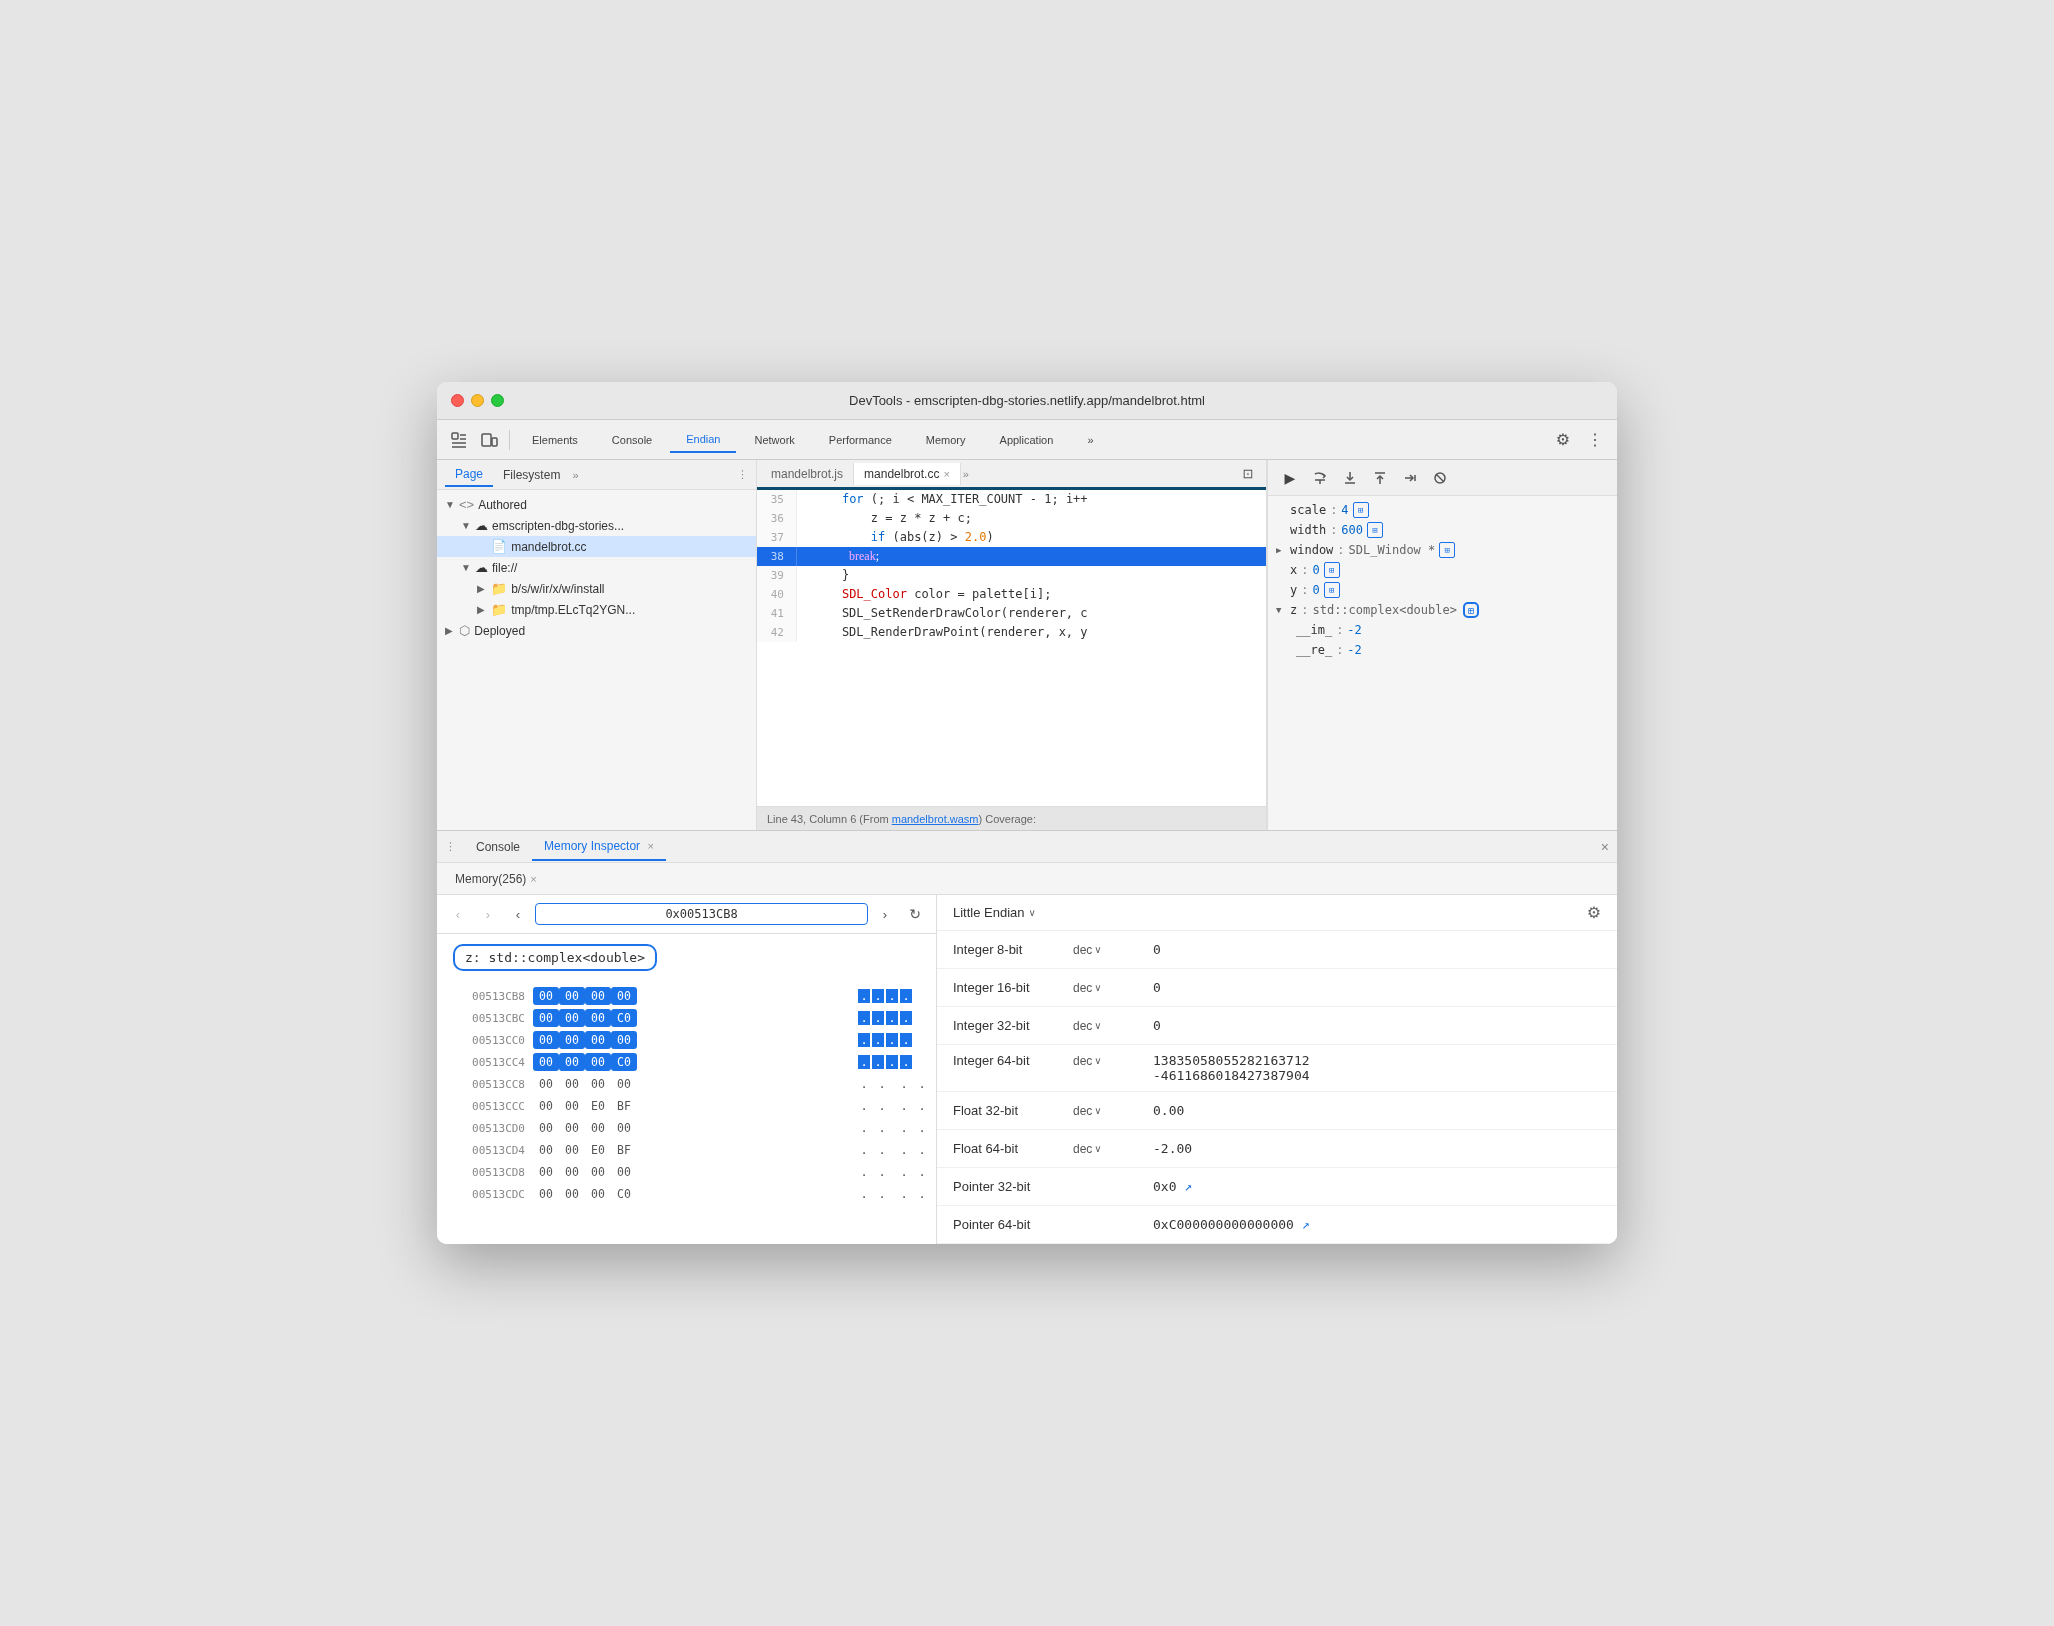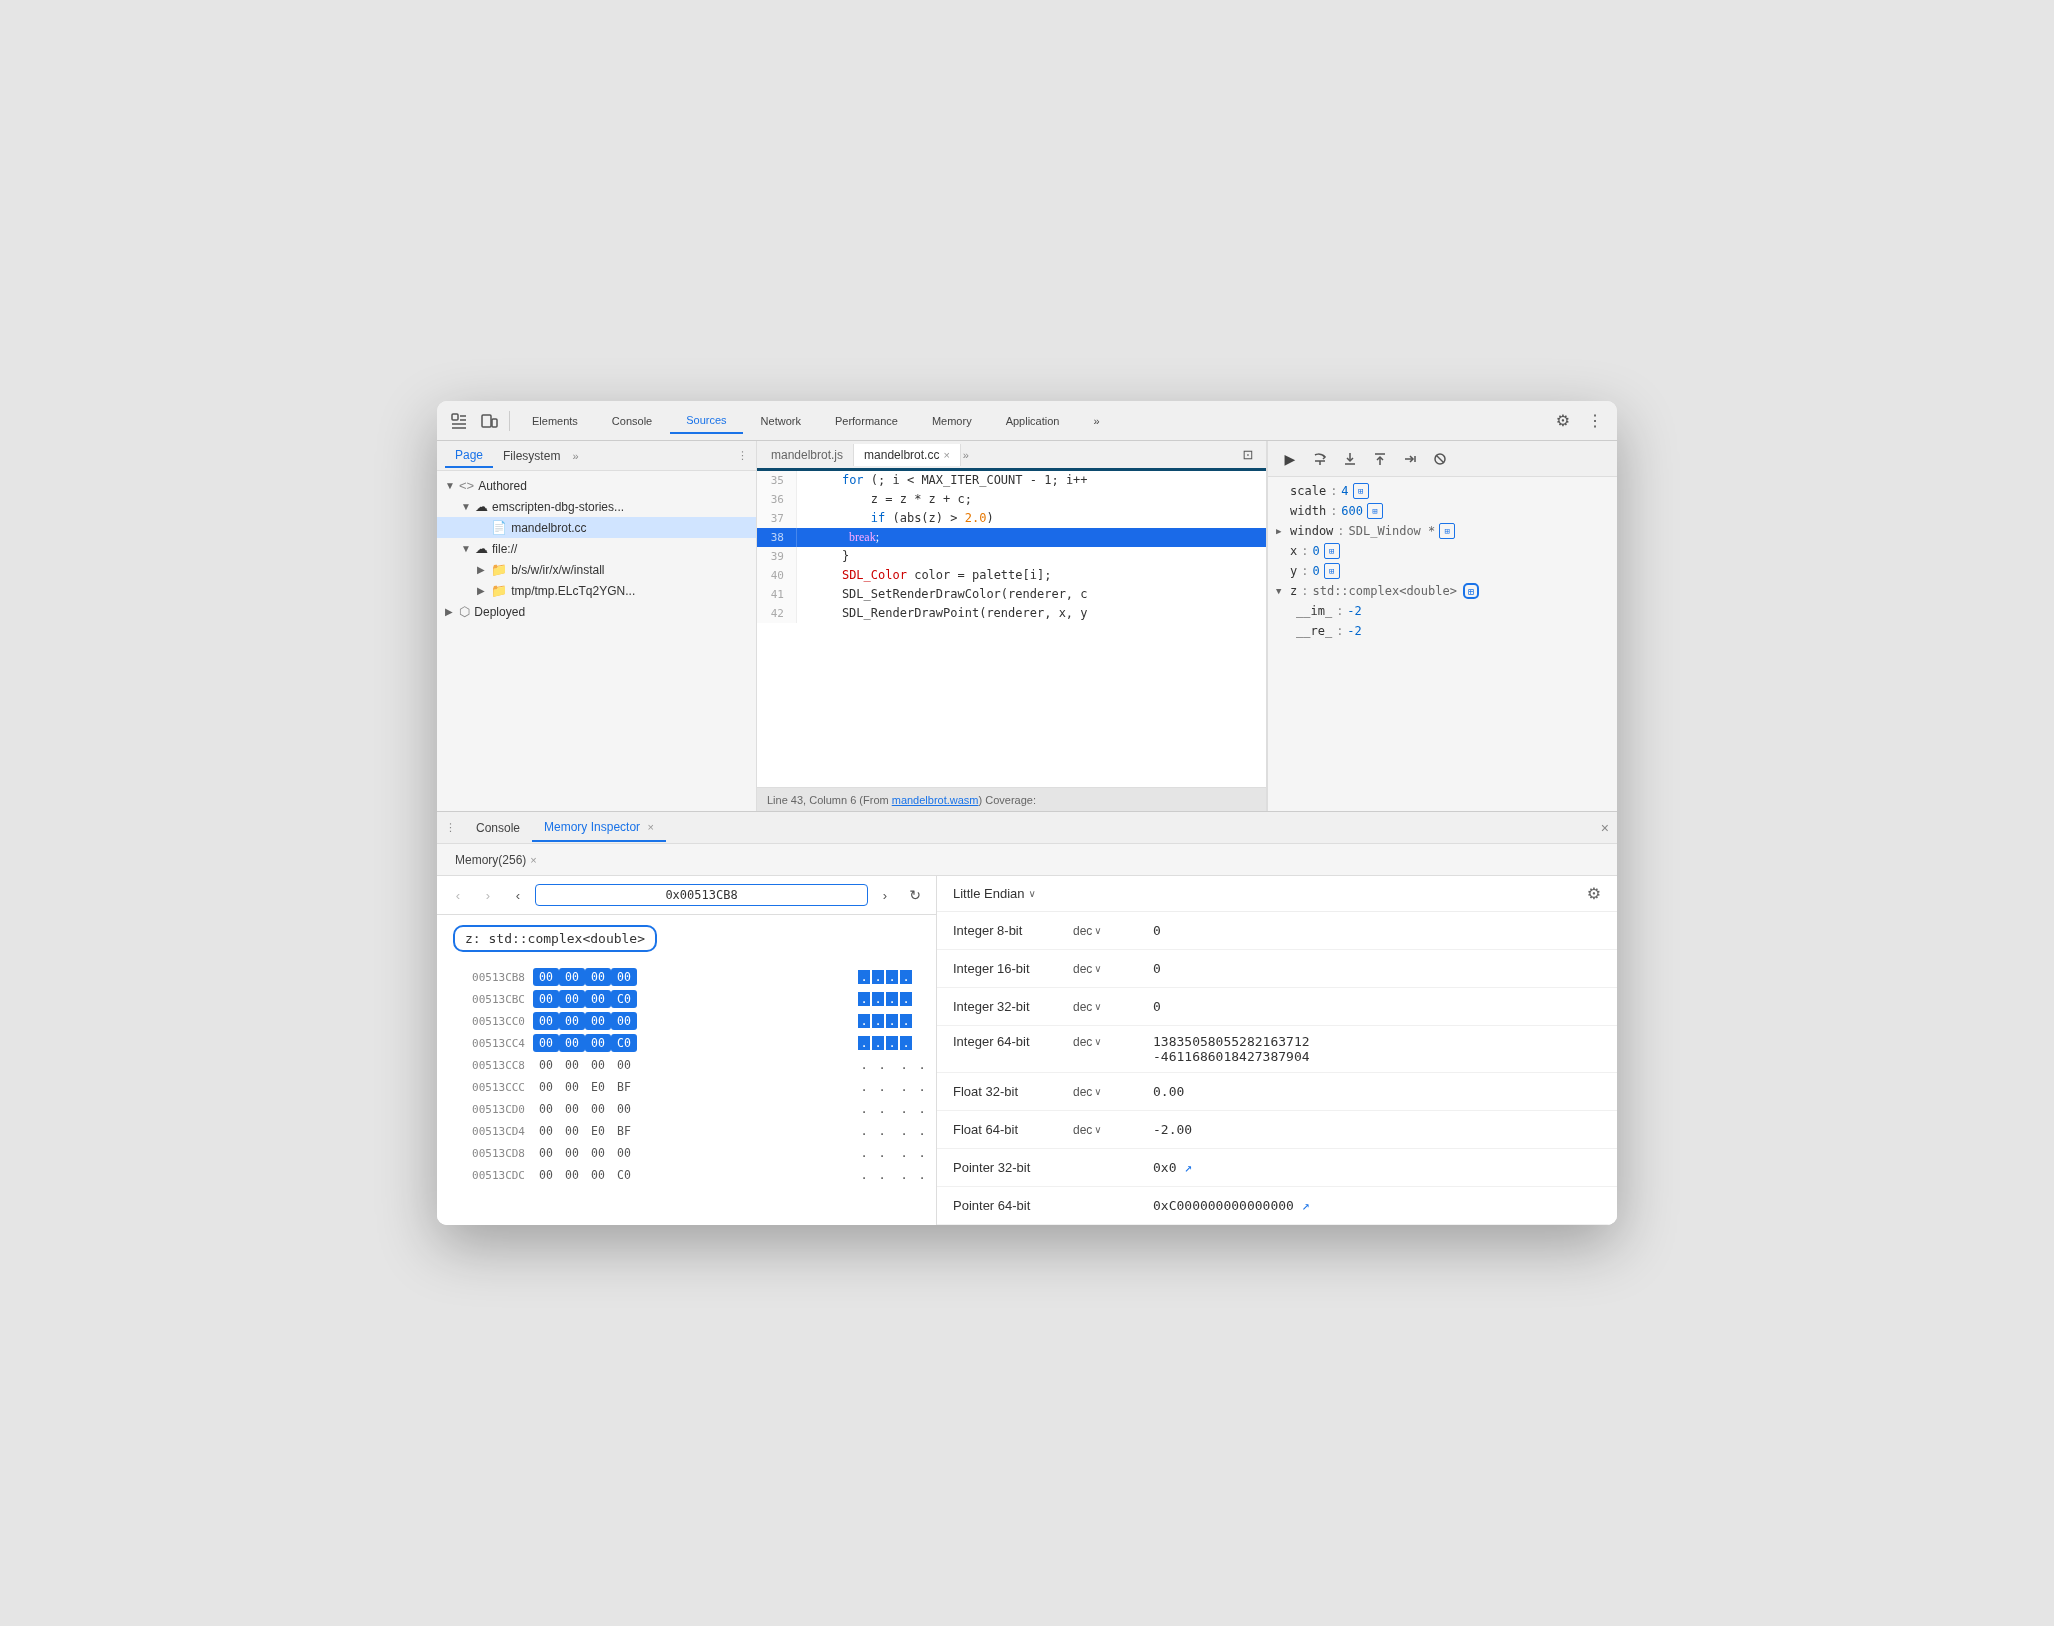--- a/index.html
+++ b/index.html
@@ -550,41 +550,49 @@
       text-decoration: none;
       cursor: pointer;
     }
     .chevron-down { font-size: 10px; color: #666; }
   </style>
 </head>
 <body>
 
 <div class="window">
 
+  <div class="titlebar">
+    <div class="traffic-lights">
+      <div class="traffic-light tl-red"></div>
+      <div class="traffic-light tl-yellow"></div>
+      <div class="traffic-light tl-green"></div>
+    </div>
+    <div class="titlebar-title">DevTools - emscripten-dbg-stories.netlify.app/mandelbrot.html</div>
+  </div>
 
   <div class="toolbar">
     <div class="toolbar-icon" title="Inspect element">
       <svg width="18" height="18" viewBox="0 0 18 18" fill="none">
         <rect x="2" y="2" width="6" height="6" rx="1" stroke="#555" stroke-width="1.5"></rect>
         <line x1="10" y1="4" x2="16" y2="4" stroke="#555" stroke-width="1.5"></line>
         <line x1="10" y1="8" x2="16" y2="8" stroke="#555" stroke-width="1.5"></line>
         <line x1="2" y1="12" x2="16" y2="12" stroke="#555" stroke-width="1.5"></line>
         <line x1="2" y1="16" x2="16" y2="16" stroke="#555" stroke-width="1.5"></line>
       </svg>
     </div>
     <div class="toolbar-icon" title="Device toolbar">
       <svg width="18" height="18" viewBox="0 0 18 18" fill="none">
         <rect x="2" y="3" width="9" height="12" rx="1" stroke="#555" stroke-width="1.5"></rect>
         <rect x="12" y="7" width="5" height="8" rx="1" stroke="#555" stroke-width="1.5"></rect>
       </svg>
     </div>
     <div class="toolbar-sep"></div>
     <div class="toolbar-tab">Elements</div>
     <div class="toolbar-tab">Console</div>
-    <div class="toolbar-tab active">Sources</div>
+    <div class="toolbar-tab active">Endian</div>
     <div class="toolbar-tab">Network</div>
     <div class="toolbar-tab">Performance</div>
     <div class="toolbar-tab">Memory</div>
     <div class="toolbar-tab">Application</div>
     <div class="toolbar-tab">»</div>
     <div class="toolbar-right">
       <div class="toolbar-icon">⚙</div>
       <div class="toolbar-icon">⋮</div>
     </div>
   </div>

